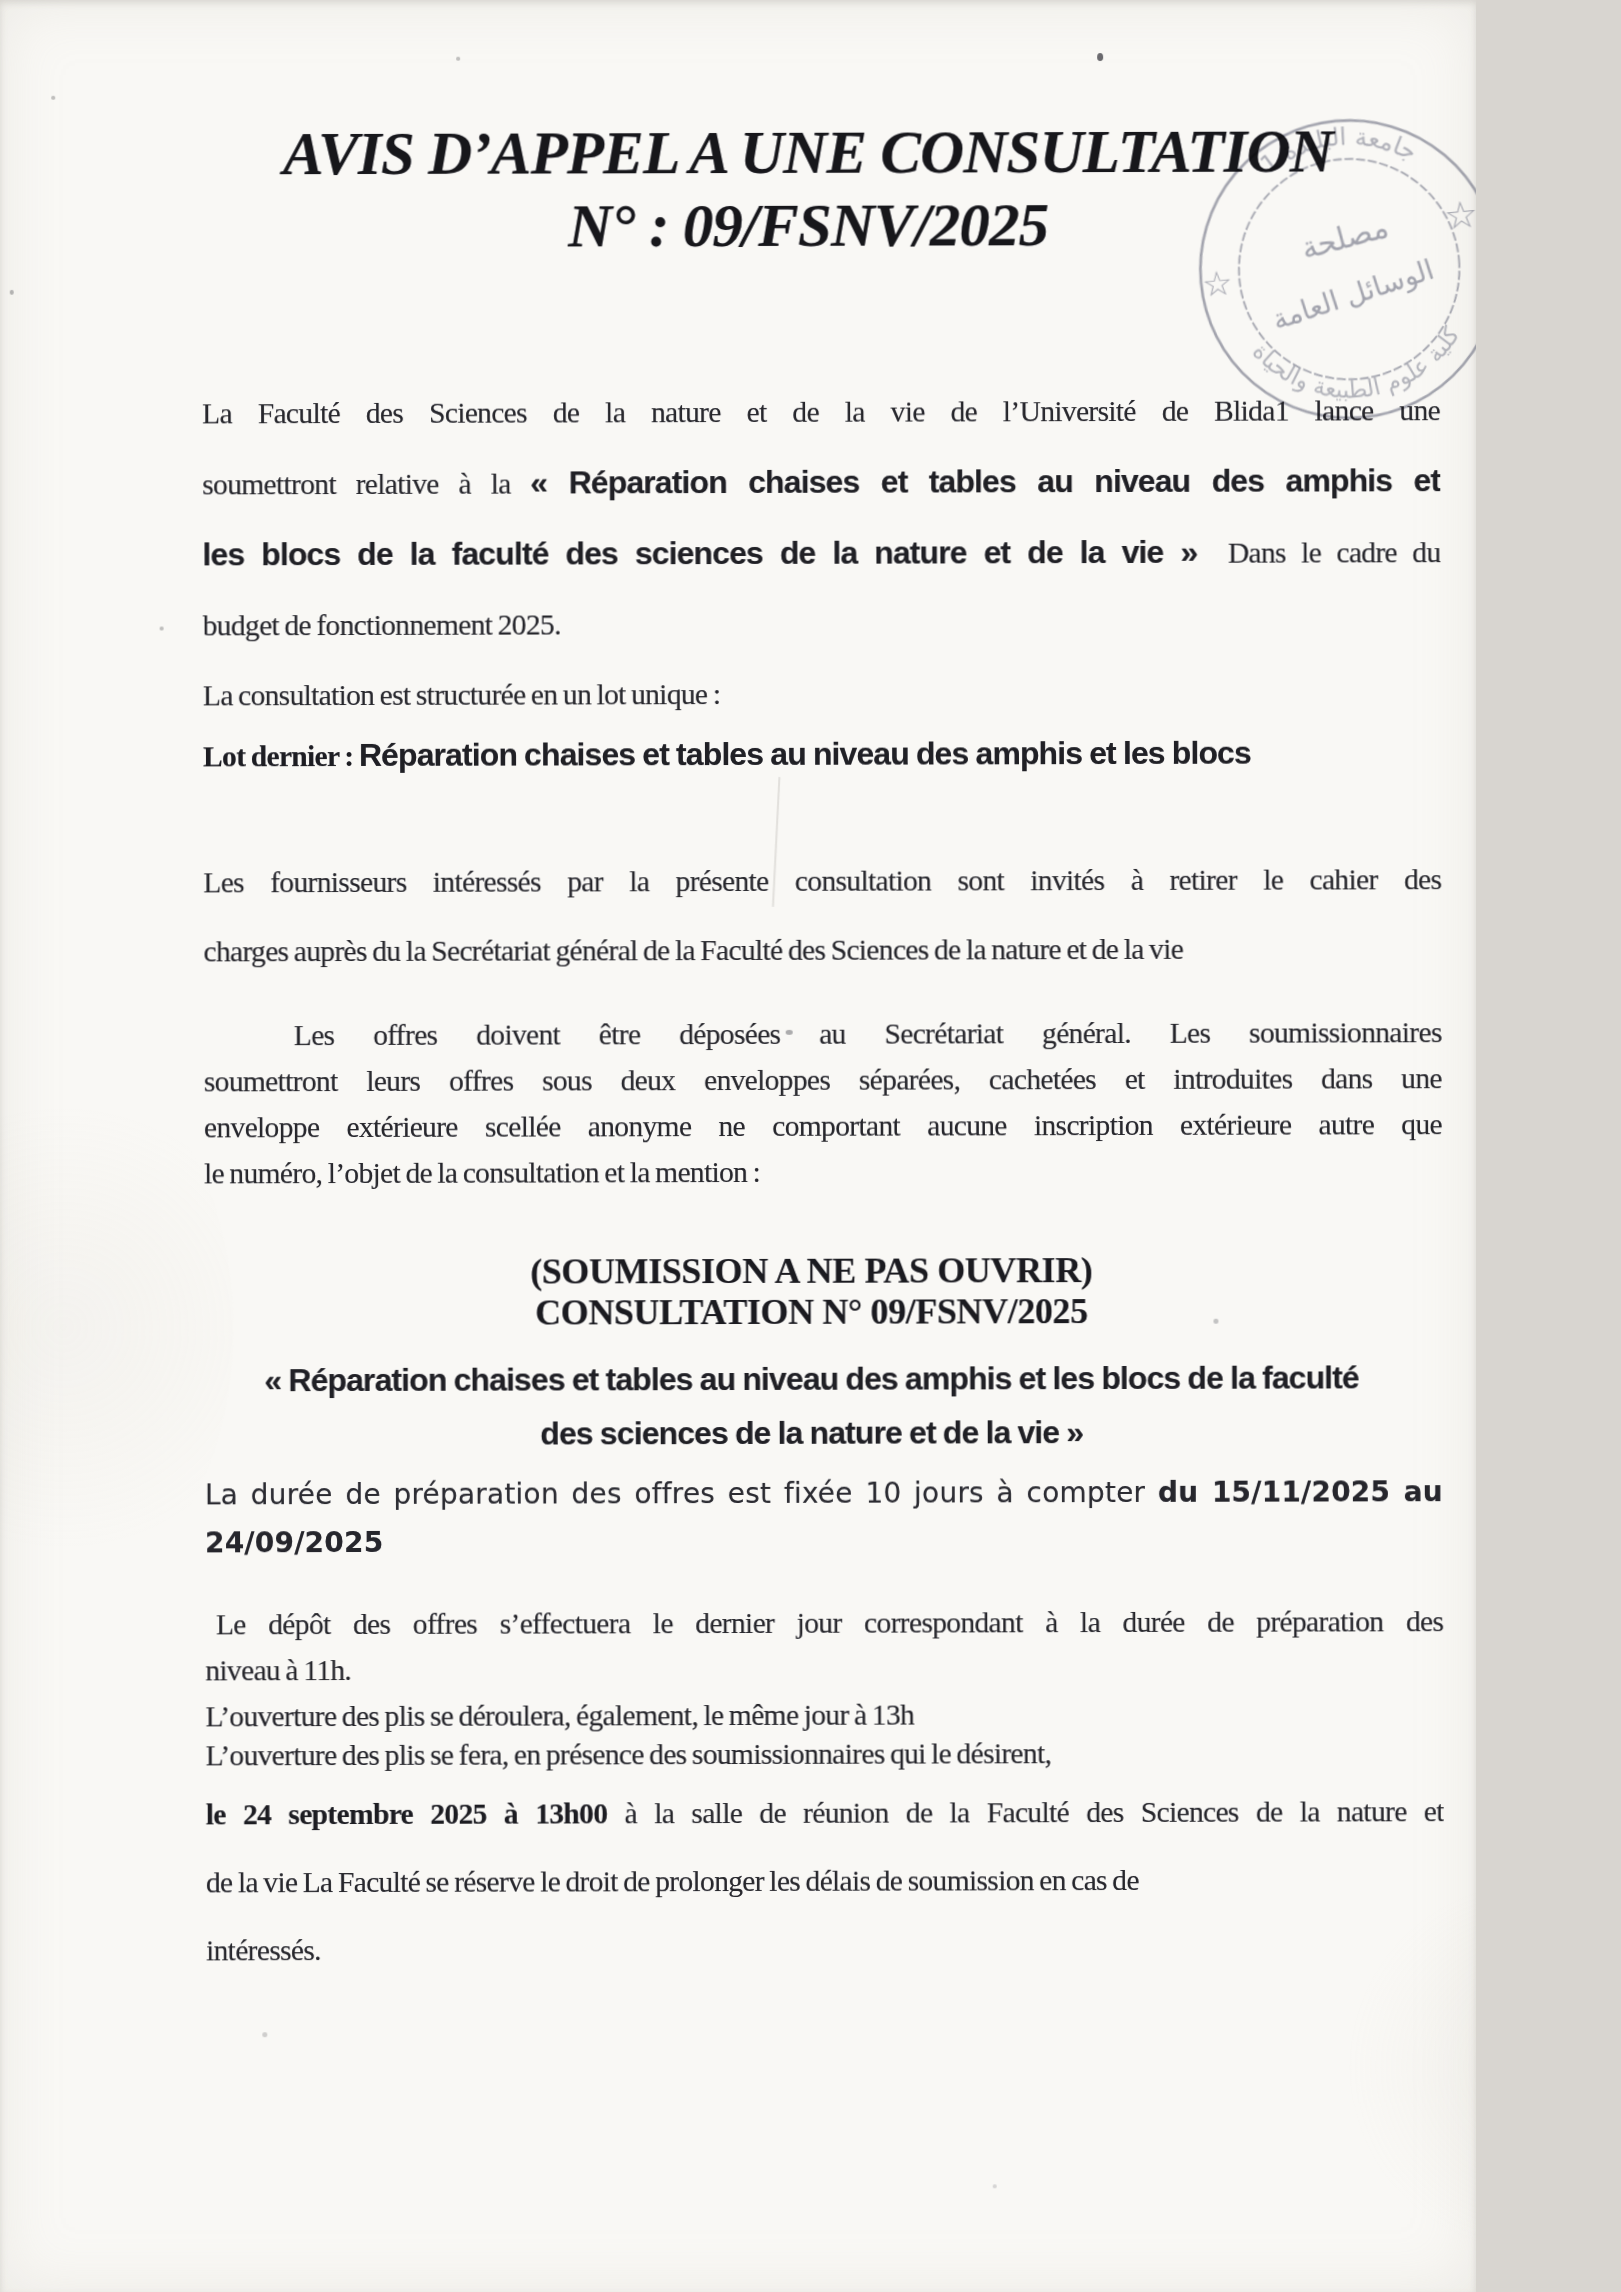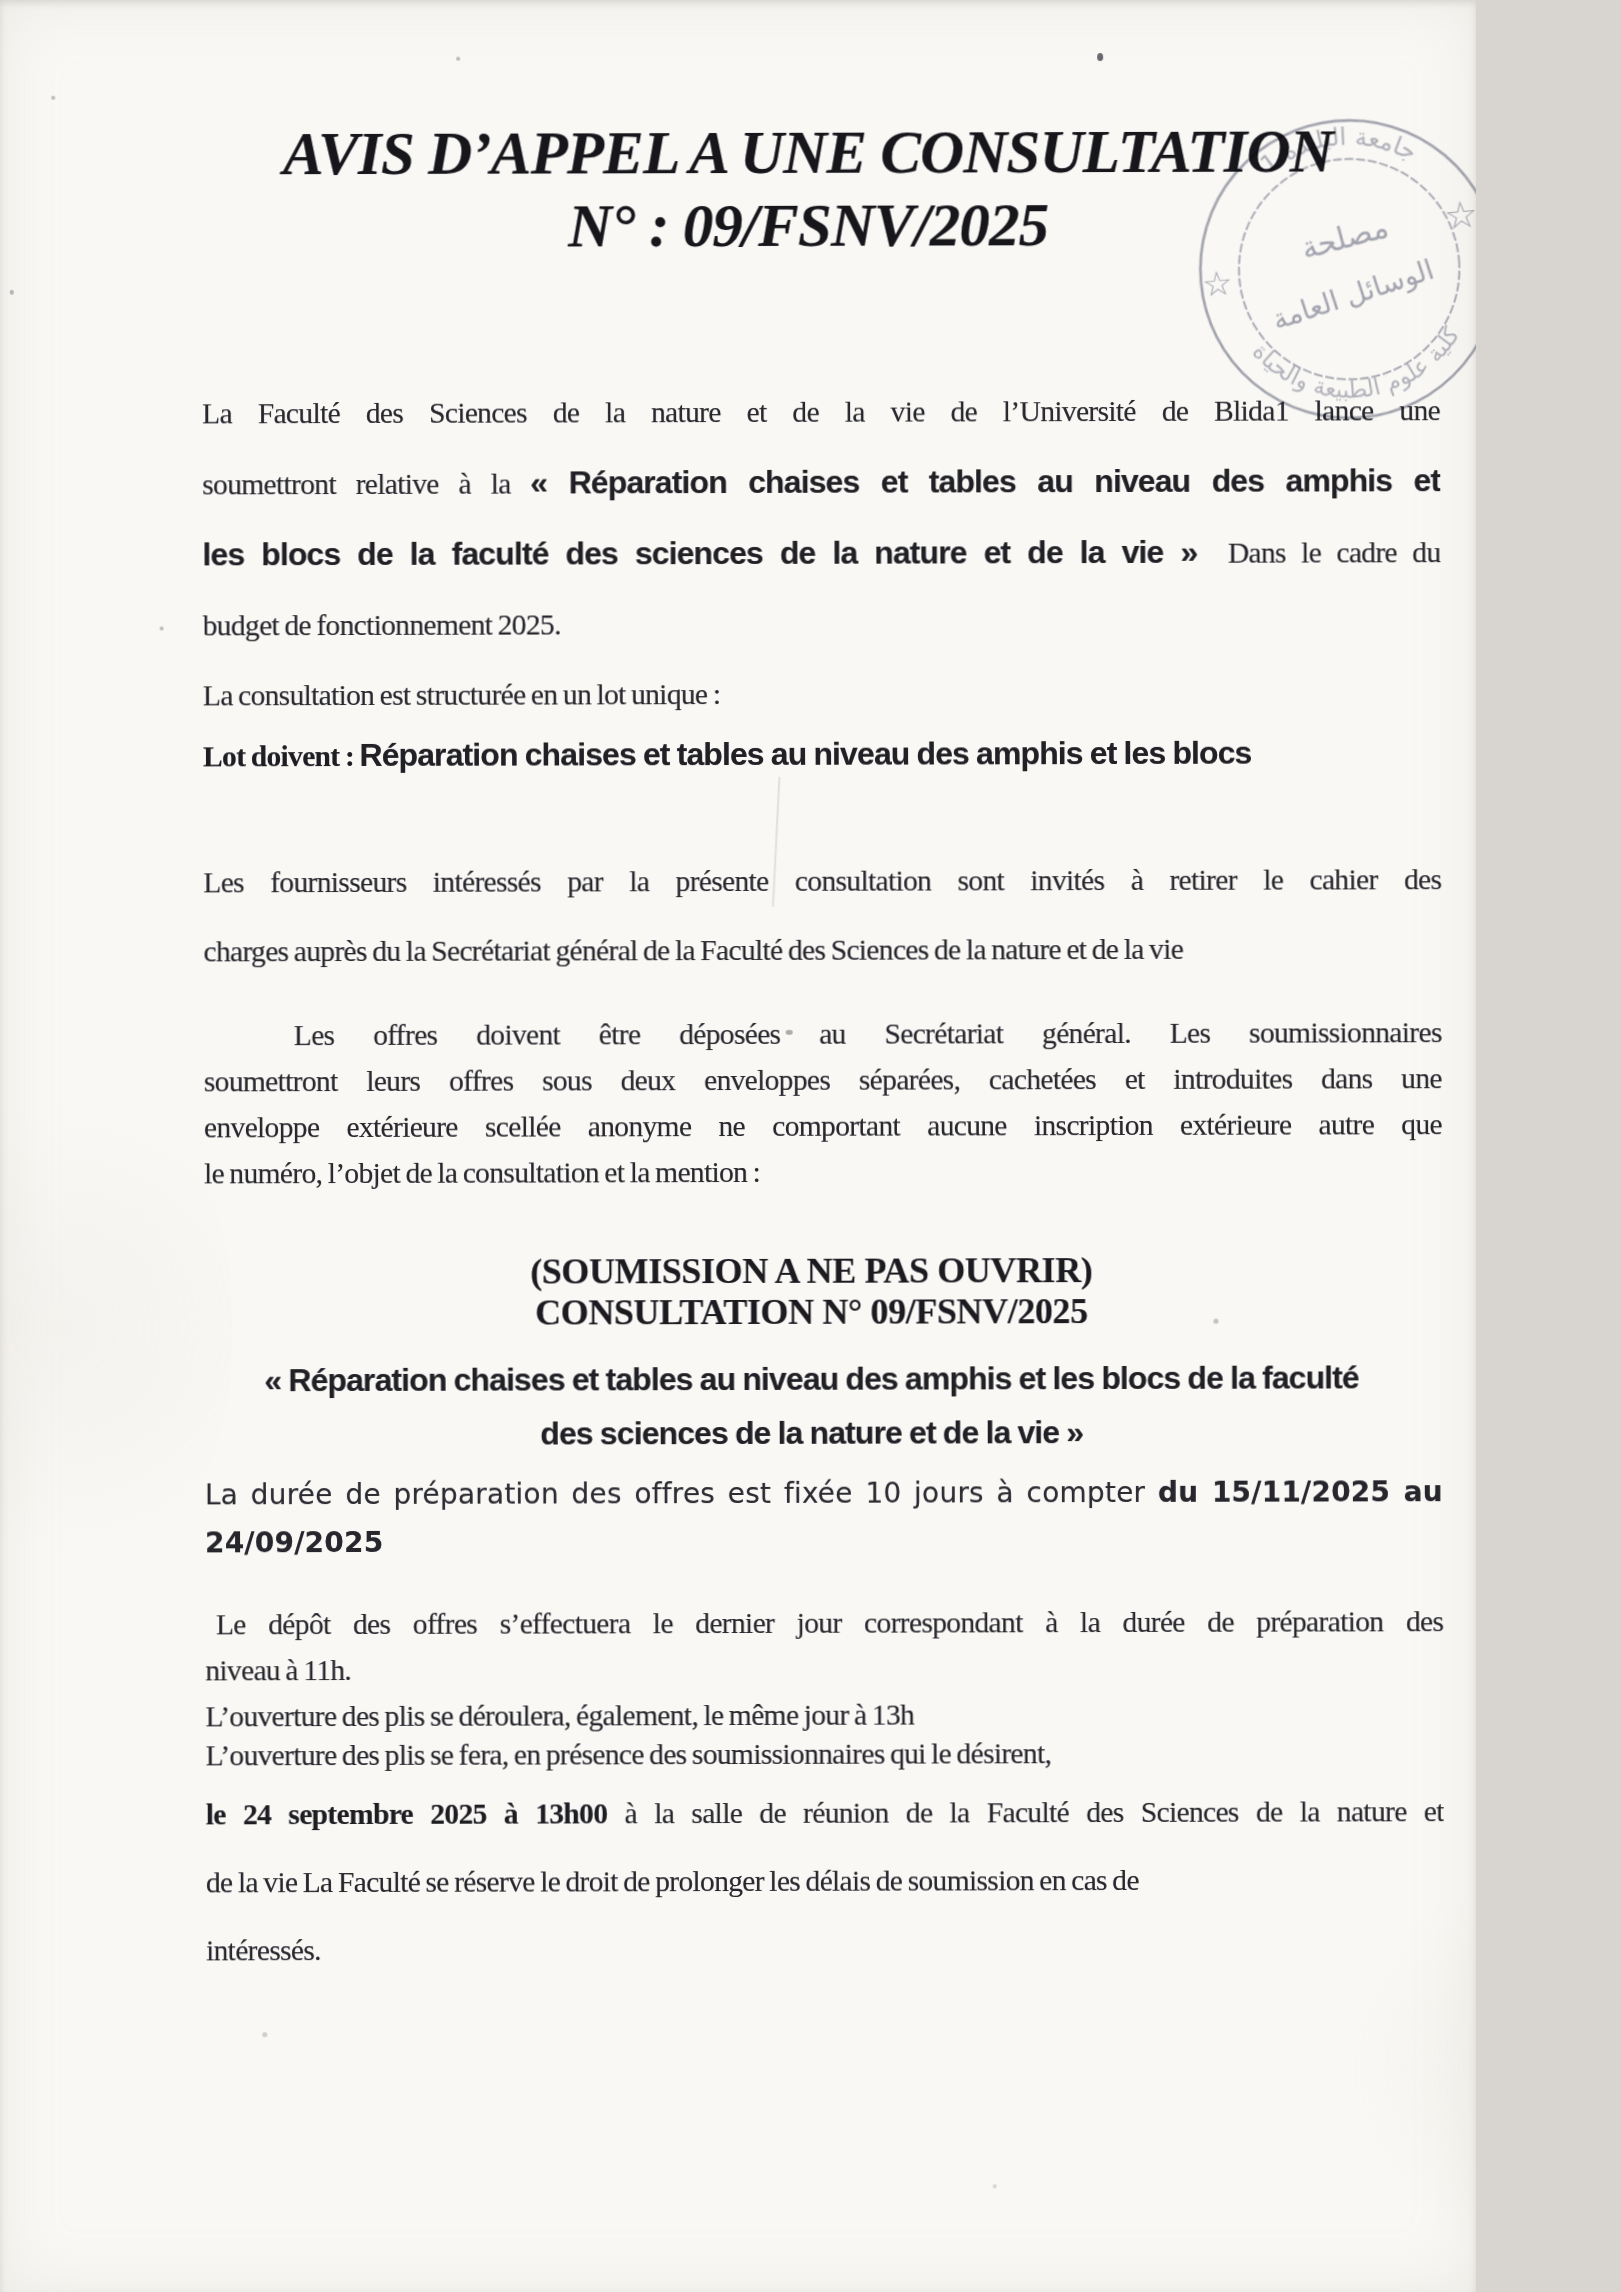--- a/index.html
+++ b/index.html
@@ -55,21 +55,21 @@
 
     <div id="paragraph-host">
         <div class="para" style="top: 380px; line-height: 65px;">
           <div class="line j"><span class="seg-serif">La Faculté des Sciences de la nature et de la vie de l’Université de Blida1 lance une</span></div>
           <div class="line j"><span class="seg-serif">soumettront relative à la </span><span class="seg-sansb">« Réparation chaises et tables au niveau des amphis et</span></div>
           <div class="line j"><span class="seg-sansb">les blocs de la faculté des sciences de la nature et de la vie »</span><span class="seg-serif">&nbsp; Dans le cadre du</span></div>
           <div class="line"><span class="seg-serif">budget de fonctionnement 2025.</span></div>
           <div class="line"><span class="seg-serif">La consultation est structurée en un lot unique :</span></div>
         </div>
         <div class="para" style="top: 727px; line-height: 54px;">
-          <div class="line"><span class="seg-serifb">Lot doivent : </span><span class="seg-sansb">Réparation chaises et tables au niveau des amphis et les blocs</span></div>
+          <div class="line"><span class="seg-serifb">Lot dernier : </span><span class="seg-sansb">Réparation chaises et tables au niveau des amphis et les blocs</span></div>
         </div>
         <div class="para" style="top: 849px; line-height: 64px;">
           <div class="line j"><span class="seg-serif">Les fournisseurs intéressés par la présente consultation sont invités à retirer le cahier des</span></div>
           <div class="line"><span class="seg-serif">charges auprès du la Secrétariat général de la Faculté des Sciences de la nature et de la vie</span></div>
         </div>
         <div class="para" style="top: 1014px; line-height: 41px;">
           <div class="line j" style="text-indent: 90px;"><span class="seg-serif">Les offres doivent être déposées au Secrétariat général. Les soumissionnaires</span></div>
           <div class="line j"><span class="seg-serif">soumettront leurs offres sous deux enveloppes séparées, cachetées et introduites dans une</span></div>
           <div class="line j"><span class="seg-serif">enveloppe extérieure scellée anonyme ne comportant aucune inscription extérieure autre que</span></div>
           <div class="line"><span class="seg-serif">le numéro, l’objet de la consultation et la mention :</span></div>

